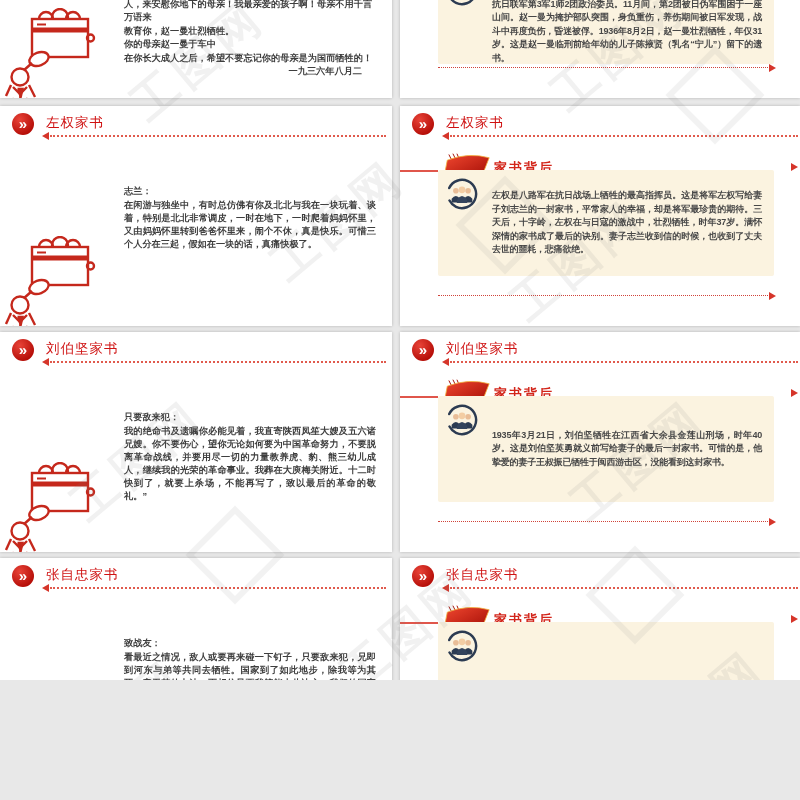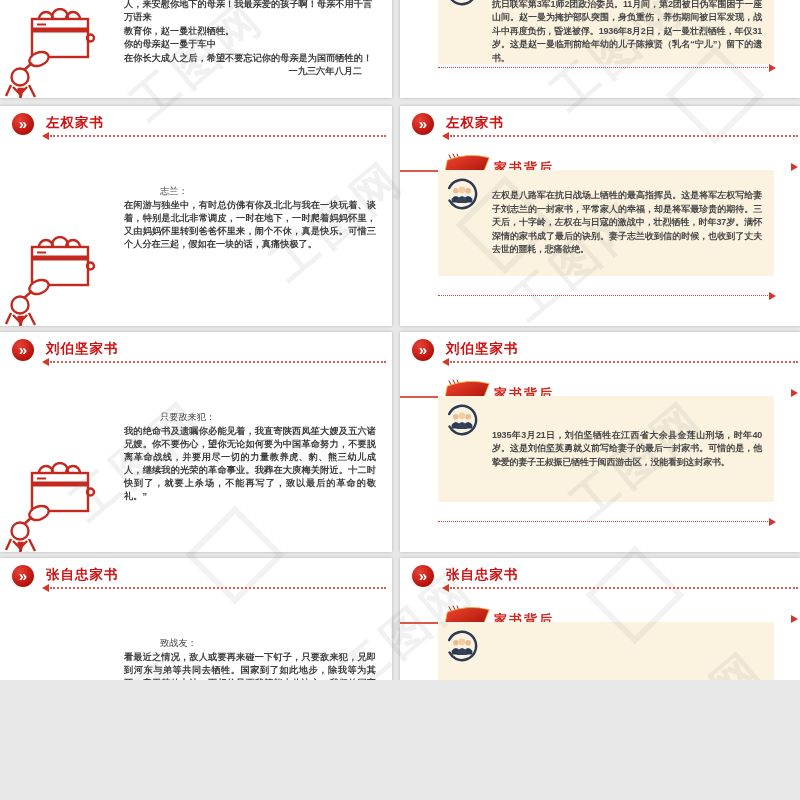--- a/index.html
+++ b/index.html
@@ -17,21 +17,21 @@
   .col-l{left:0;}
   .col-r{left:400px;width:400px;}
   .r1{top:-122px;} .r2{top:106px;} .r3{top:332px;} .r4{top:558px;} .r5{top:784px;}
   
   .head-chevron{
     position:absolute;left:12px;top:7px;width:22px;height:22px;border-radius:50%;
     background:radial-gradient(circle at 35% 30%,#e84338,#b50d07 75%);
     color:#fff;font-weight:bold;font-size:15px;line-height:21px;text-align:center;
   }
   .head-title{
-    position:absolute;left:46px;top:8px;font-size:13.5px;font-weight:bold;
+    position:absolute;left:46px;top:8px;font-size:13.5px;font-weight:normal;
     color:#cf1212;letter-spacing:1px;white-space:nowrap;
   }
   .head-dots{
     position:absolute;left:50px;top:29px;right:6px;height:0;
     border-top:2px dotted #e05a4d;
   }
   .col-r .head-dots{right:2px;}
   .arr-l{
     position:absolute;left:42px;top:26px;width:0;height:0;
     border-top:4px solid transparent;border-bottom:4px solid transparent;
@@ -41,21 +41,21 @@
     position:absolute;right:0px;top:26px;width:0;height:0;
     border-top:4px solid transparent;border-bottom:4px solid transparent;
     border-left:7px solid #d6352a;
   }
   
   .letter-text{
     position:absolute;left:124px;top:78px;width:252px;
     font-size:9.2px;line-height:13px;font-weight:600;color:#3e3e3e;
     text-align:justify;
   }
-  .letter-text .salutation{font-weight:400;margin-bottom:1px;line-height:14px;text-align:left;margin-left:36px;}
+  .letter-text .salutation{font-weight:700;margin-bottom:1px;line-height:14px;text-align:left;}
   .letter-partial{top:120px;text-align:left;}
   .letter-partial .pline{line-height:13.4px;}
   .letter-date{text-align:right;padding-right:14px;line-height:13.4px;}
   .figure{position:absolute;left:4px;top:130px;}
   
   .banner{position:absolute;left:0;top:44px;height:40px;width:100%;}
   .banner-line{position:absolute;left:0;top:20px;width:38px;height:1.5px;background:#e0564b;}
   .banner-flag{position:absolute;left:36px;top:0;}
   .banner-label{
     position:absolute;left:94px;top:9px;font-size:13px;font-weight:bold;

